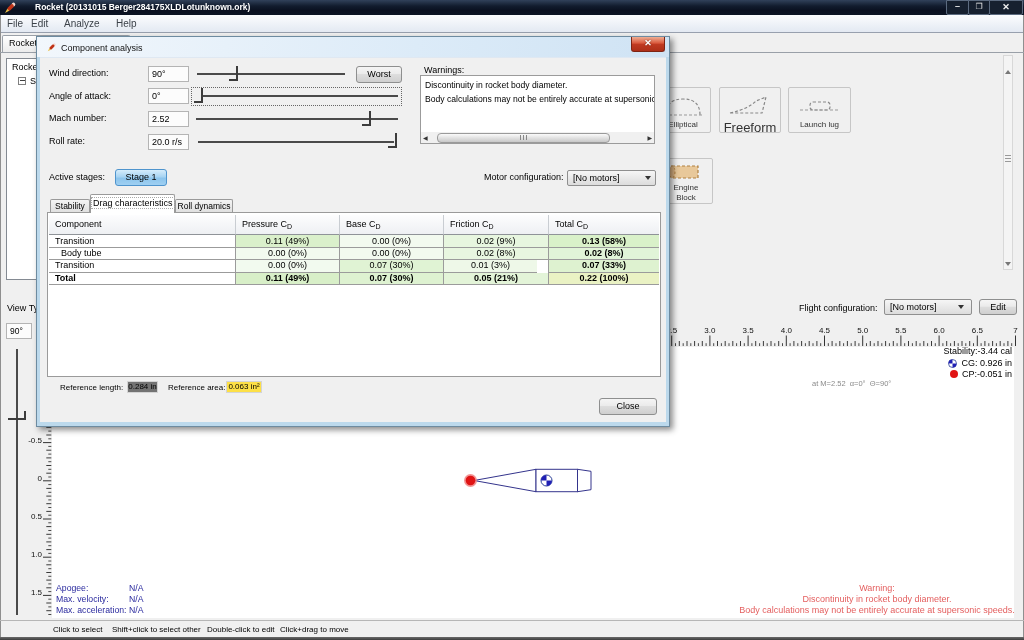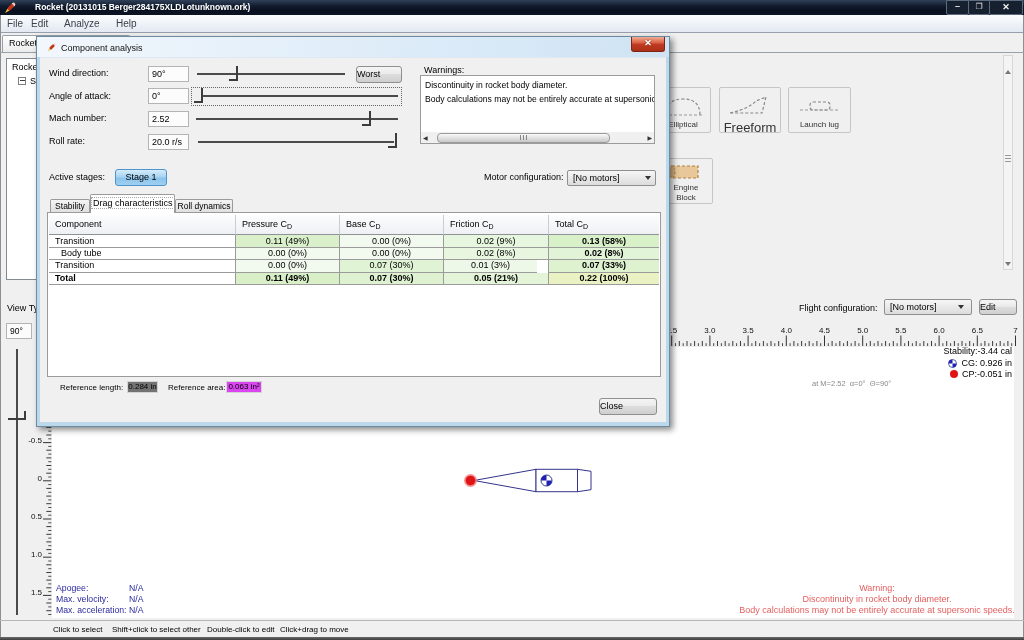--- a/index.html
+++ b/index.html
@@ -1,19 +1,19 @@
 <!DOCTYPE html>
 <html><head><meta charset="utf-8">
 <style>
 * { margin:0; padding:0; box-sizing:content-box; }
 html,body { width:1024px; height:640px; overflow:hidden; }
 body { font-family:"Liberation Sans", sans-serif; font-size:9px; color:#000; background:#f0f0f0; position:relative; }
 .abs { position:absolute; white-space:nowrap; }
 .sub { font-size:7px; vertical-align:-2px; }
-.btn { background:linear-gradient(#f5f5f5,#ebebeb 45%,#dddddd 50%,#cfcfcf); border:1px solid #8e8f8f; border-radius:3px; box-sizing:border-box; }
+.btn { background:linear-gradient(#f5f5f5,#ebebeb 45%,#dddddd 50%,#cfcfcf); border:1px solid #8e8f8f; border-radius:3px; text-align:center; box-sizing:border-box; }
 .fld { background:#fcfcfc; border:1px solid #b4b4b4; box-sizing:border-box; padding-left:3px; }
 </style></head>
 <body>
 
 <div class="abs" style="left:0;top:0;width:1024px;height:15px;background:linear-gradient(#31415a,#121c2e 40%,#0a1020 70%,#0c1424);border-bottom:1px solid #000"></div>
 <svg class="abs" style="left:2px;top:0px" width="16" height="16" viewBox="0 0 16 16">
  <g transform="rotate(45 8 8)">
   <ellipse cx="8" cy="3.2" rx="1.8" ry="2" fill="#f3d5cc"></ellipse>
   <rect x="6.2" y="3.4" width="3.6" height="7.6" rx="1.6" fill="#c03418"></rect>
   <path d="M6.6 10.5 L9.4 10.5 L8 15 Z" fill="#e8c04a"></path>
@@ -412,16 +412,16 @@
 <div class="abs" style="left:235px;top:272.5px;width:104px;height:12.5px;border-bottom:1px solid #9b9b9b;border-left:1px solid #9b9b9b;box-sizing:border-box;background:#d8efc8;text-align:center;line-height:11.5px;font-weight:bold">0.11 (49%)</div>
 <div class="abs" style="left:339px;top:272.5px;width:104px;height:12.5px;border-bottom:1px solid #9b9b9b;border-left:1px solid #9b9b9b;box-sizing:border-box;background:#def2d1;text-align:center;line-height:11.5px;font-weight:bold">0.07 (30%)</div>
 <div class="abs" style="left:443px;top:272.5px;width:105px;height:12.5px;border-bottom:1px solid #9b9b9b;border-left:1px solid #9b9b9b;box-sizing:border-box;background:#e3f4d8;text-align:center;line-height:11.5px;font-weight:bold">0.05 (21%)</div>
 <div class="abs" style="left:548px;top:272.5px;width:111px;height:12.5px;border-bottom:1px solid #9b9b9b;border-left:1px solid #9b9b9b;box-sizing:border-box;background:#eaf2c4;text-align:center;line-height:11.5px;font-weight:bold">0.22 (100%)</div>
 
 </div>
 
 <div class="abs" style="left:60px;top:383px;font-size:8px;z-index:31">Reference length:</div>
 <div class="abs" style="left:127px;top:381px;width:31px;height:12px;background:#737373;border:1px solid #d4d4d4;box-sizing:border-box;font-size:8px;text-align:center;line-height:10px;z-index:31">0.284 in</div>
 <div class="abs" style="left:168px;top:383px;font-size:8px;z-index:31">Reference area:</div>
-<div class="abs" style="left:226px;top:381px;width:36px;height:12px;background:#d946ef;border:1px solid #d4d4d4;box-sizing:border-box;font-size:8px;text-align:center;line-height:10px;z-index:31">0.063 in²</div>
+<div class="abs" style="left:226px;top:381px;width:36px;height:12px;background:#fde047;border:1px solid #d4d4d4;box-sizing:border-box;font-size:8px;text-align:center;line-height:10px;z-index:31">0.063 in²</div>
 
 <div class="abs btn" style="left:599px;top:398px;width:58px;height:17px;line-height:15px;z-index:31">Close</div>
 </div>
 
 </body></html>

